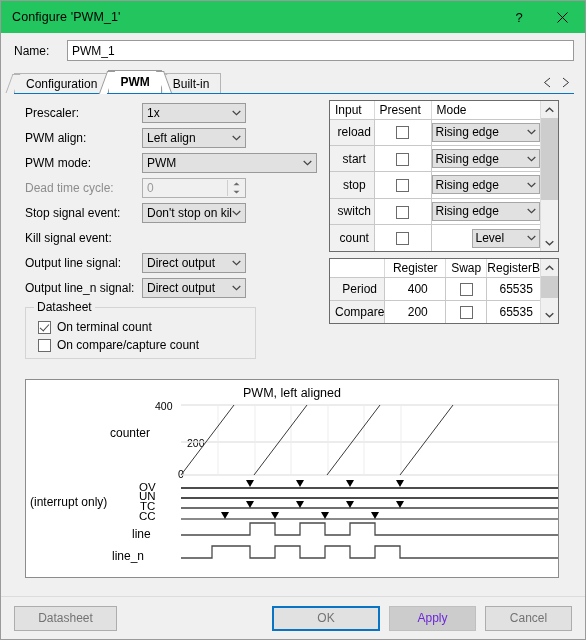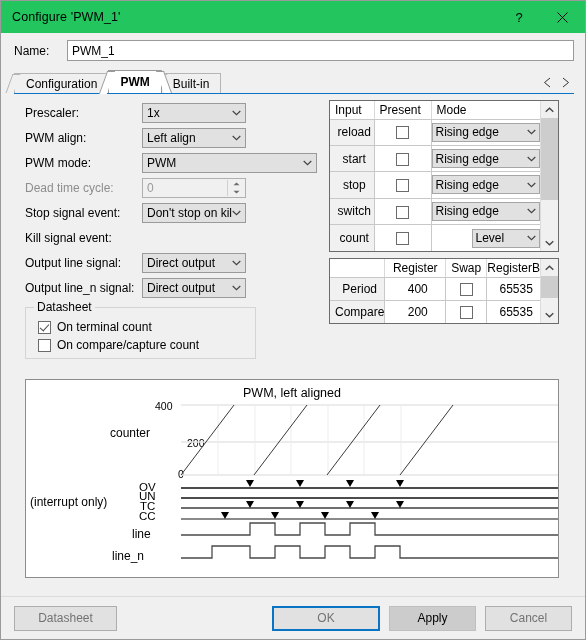--- a/index.html
+++ b/index.html
@@ -180,21 +180,21 @@
     height:42px;min-height:42px;background:#f0f0f0;border-top:1px solid #dcdcdc;
     display:flex;align-items:center;padding:0 13px;position:relative;
   }
   .btn{
     height:25px;min-width:87px;box-sizing:border-box;
     background:#e1e1e1;border:1px solid #adadad;
     font-family:"Liberation Sans", sans-serif;font-size:12px;color:#737373;
     display:flex;align-items:center;justify-content:center;
   }
   .btn.primary{border:2px solid #0a74c4;min-width:108px;}
-  .btn.disabled{background:#cccccc;border-color:#bfbfbf;color:#000000;}
+  .btn.disabled{background:#cccccc;border-color:#bfbfbf;color:#6d28d9;}
   .btn.wide{min-width:103px;}
   .spacer{flex:1;}
   .gap{width:9px;}
 </style>
 </head>
 <body>
 
 <div class="win">
 
   <div class="titlebar">

